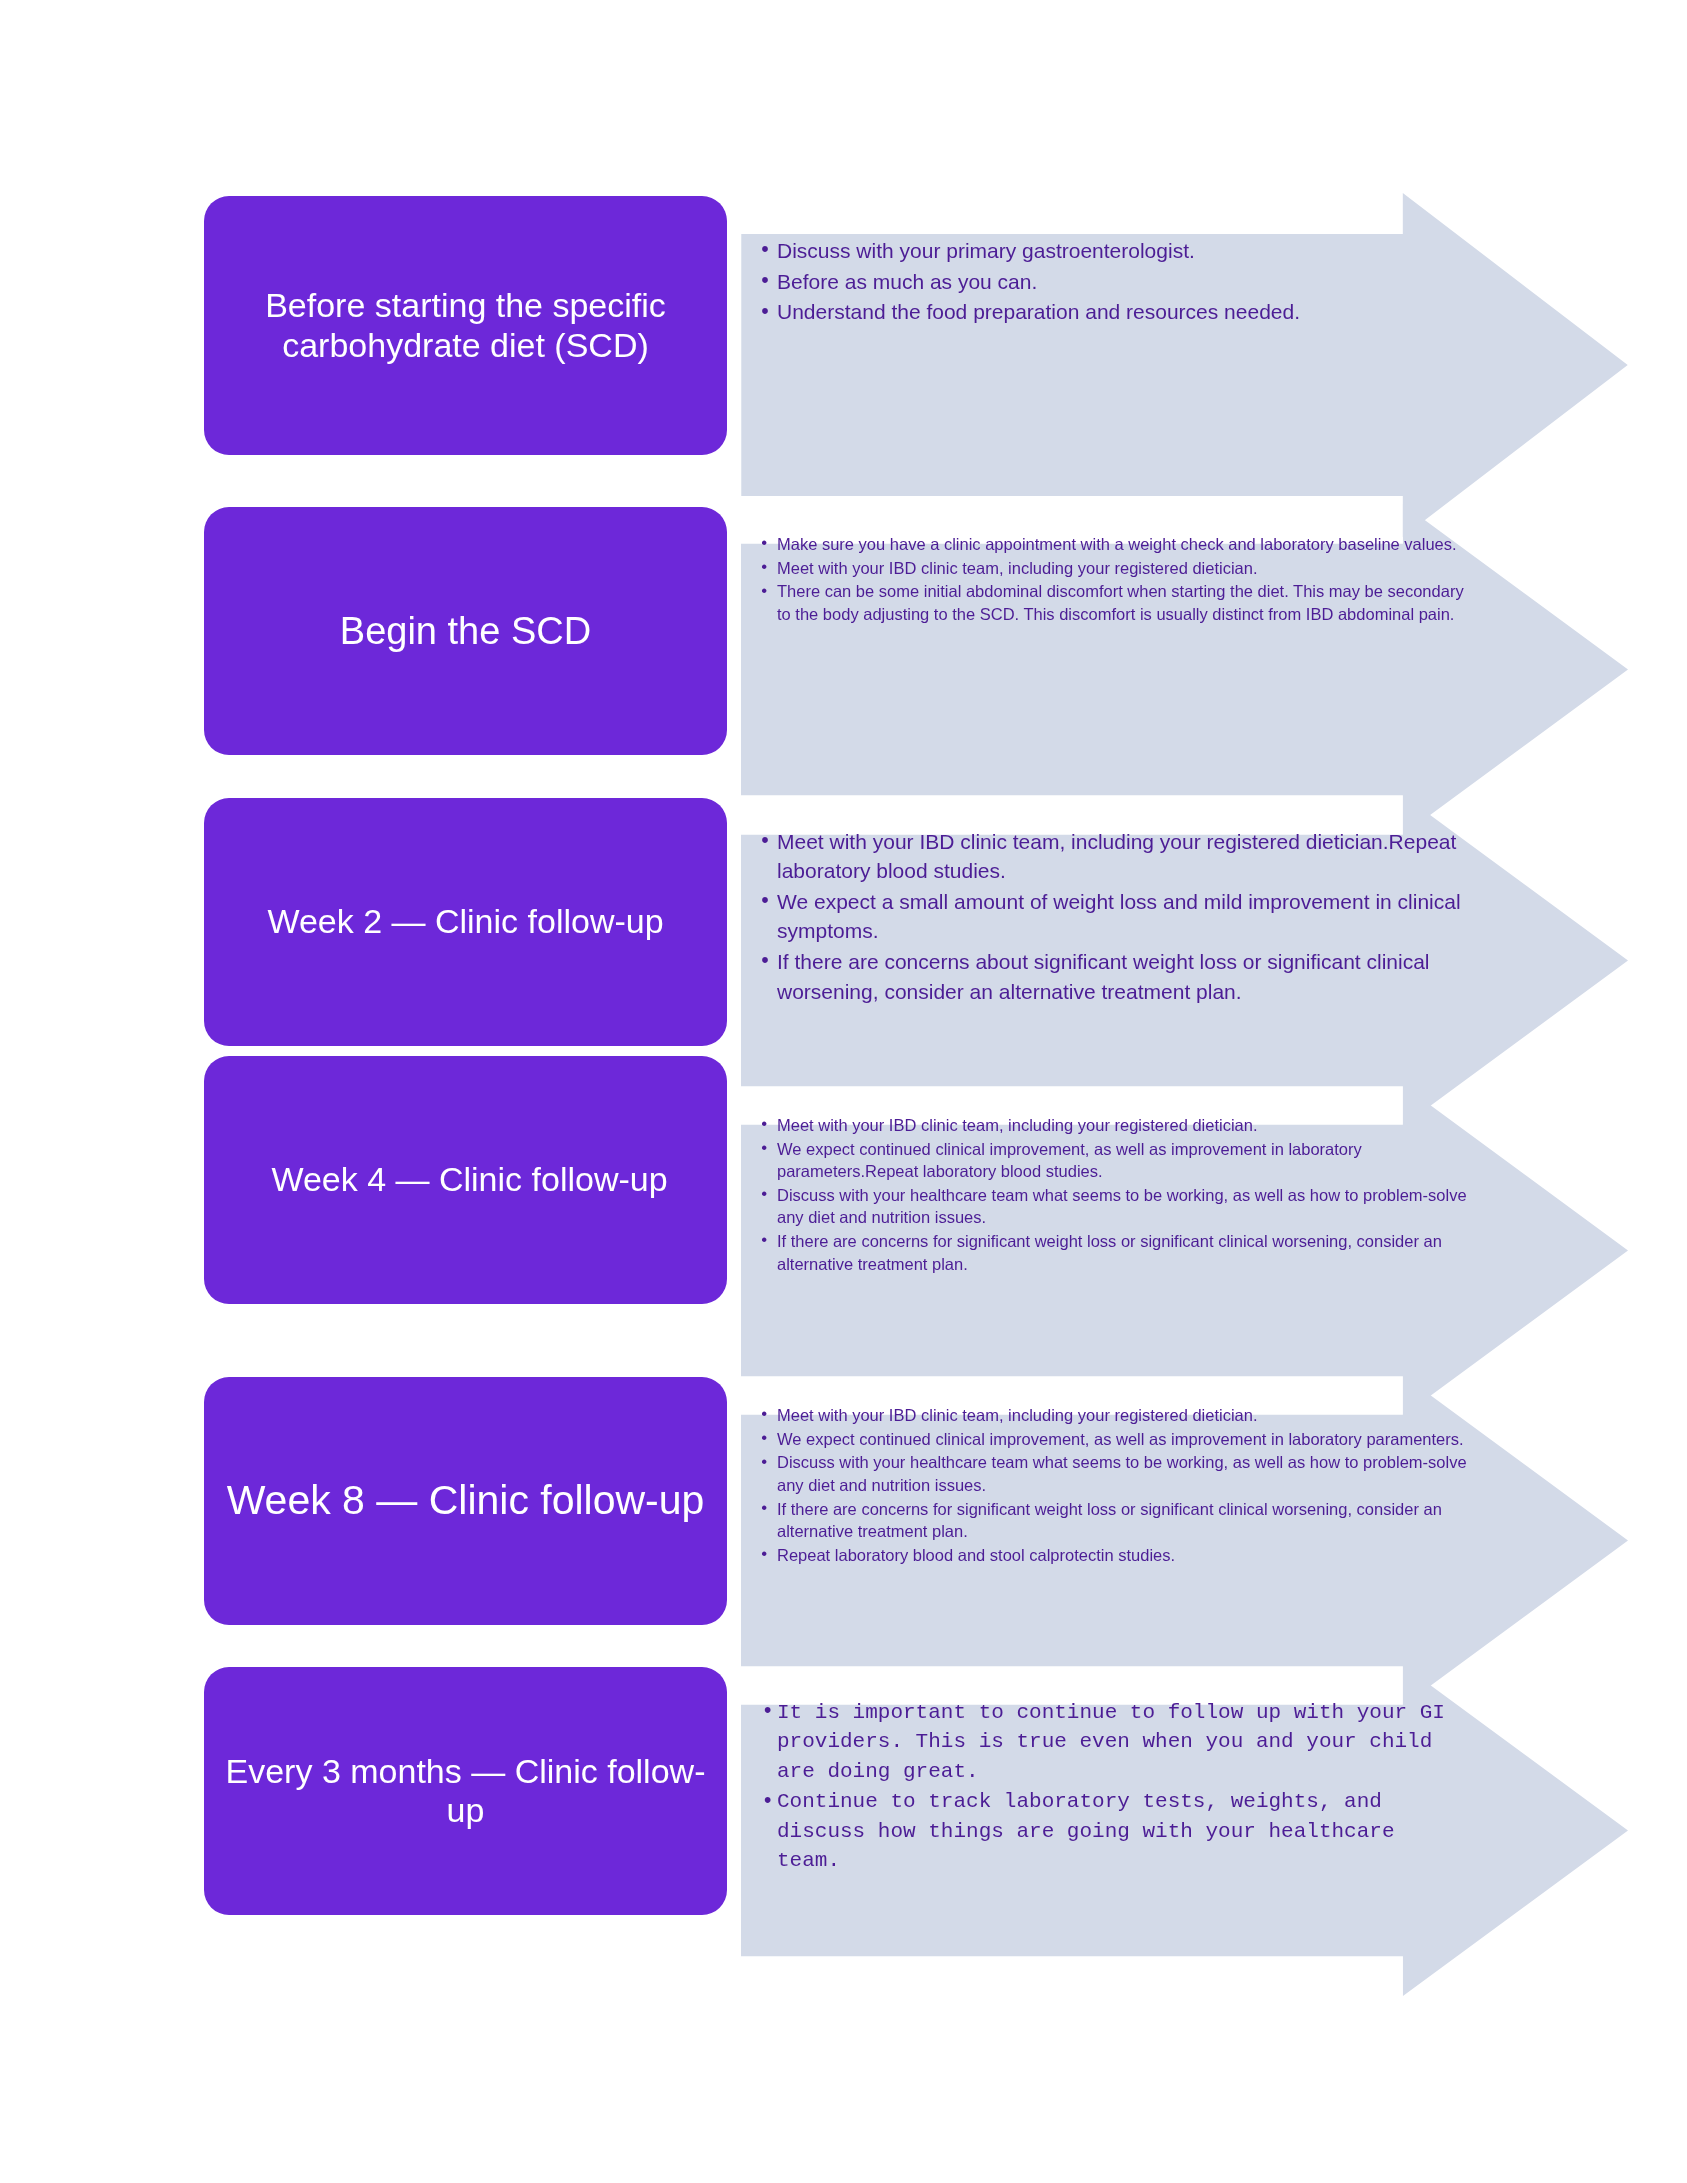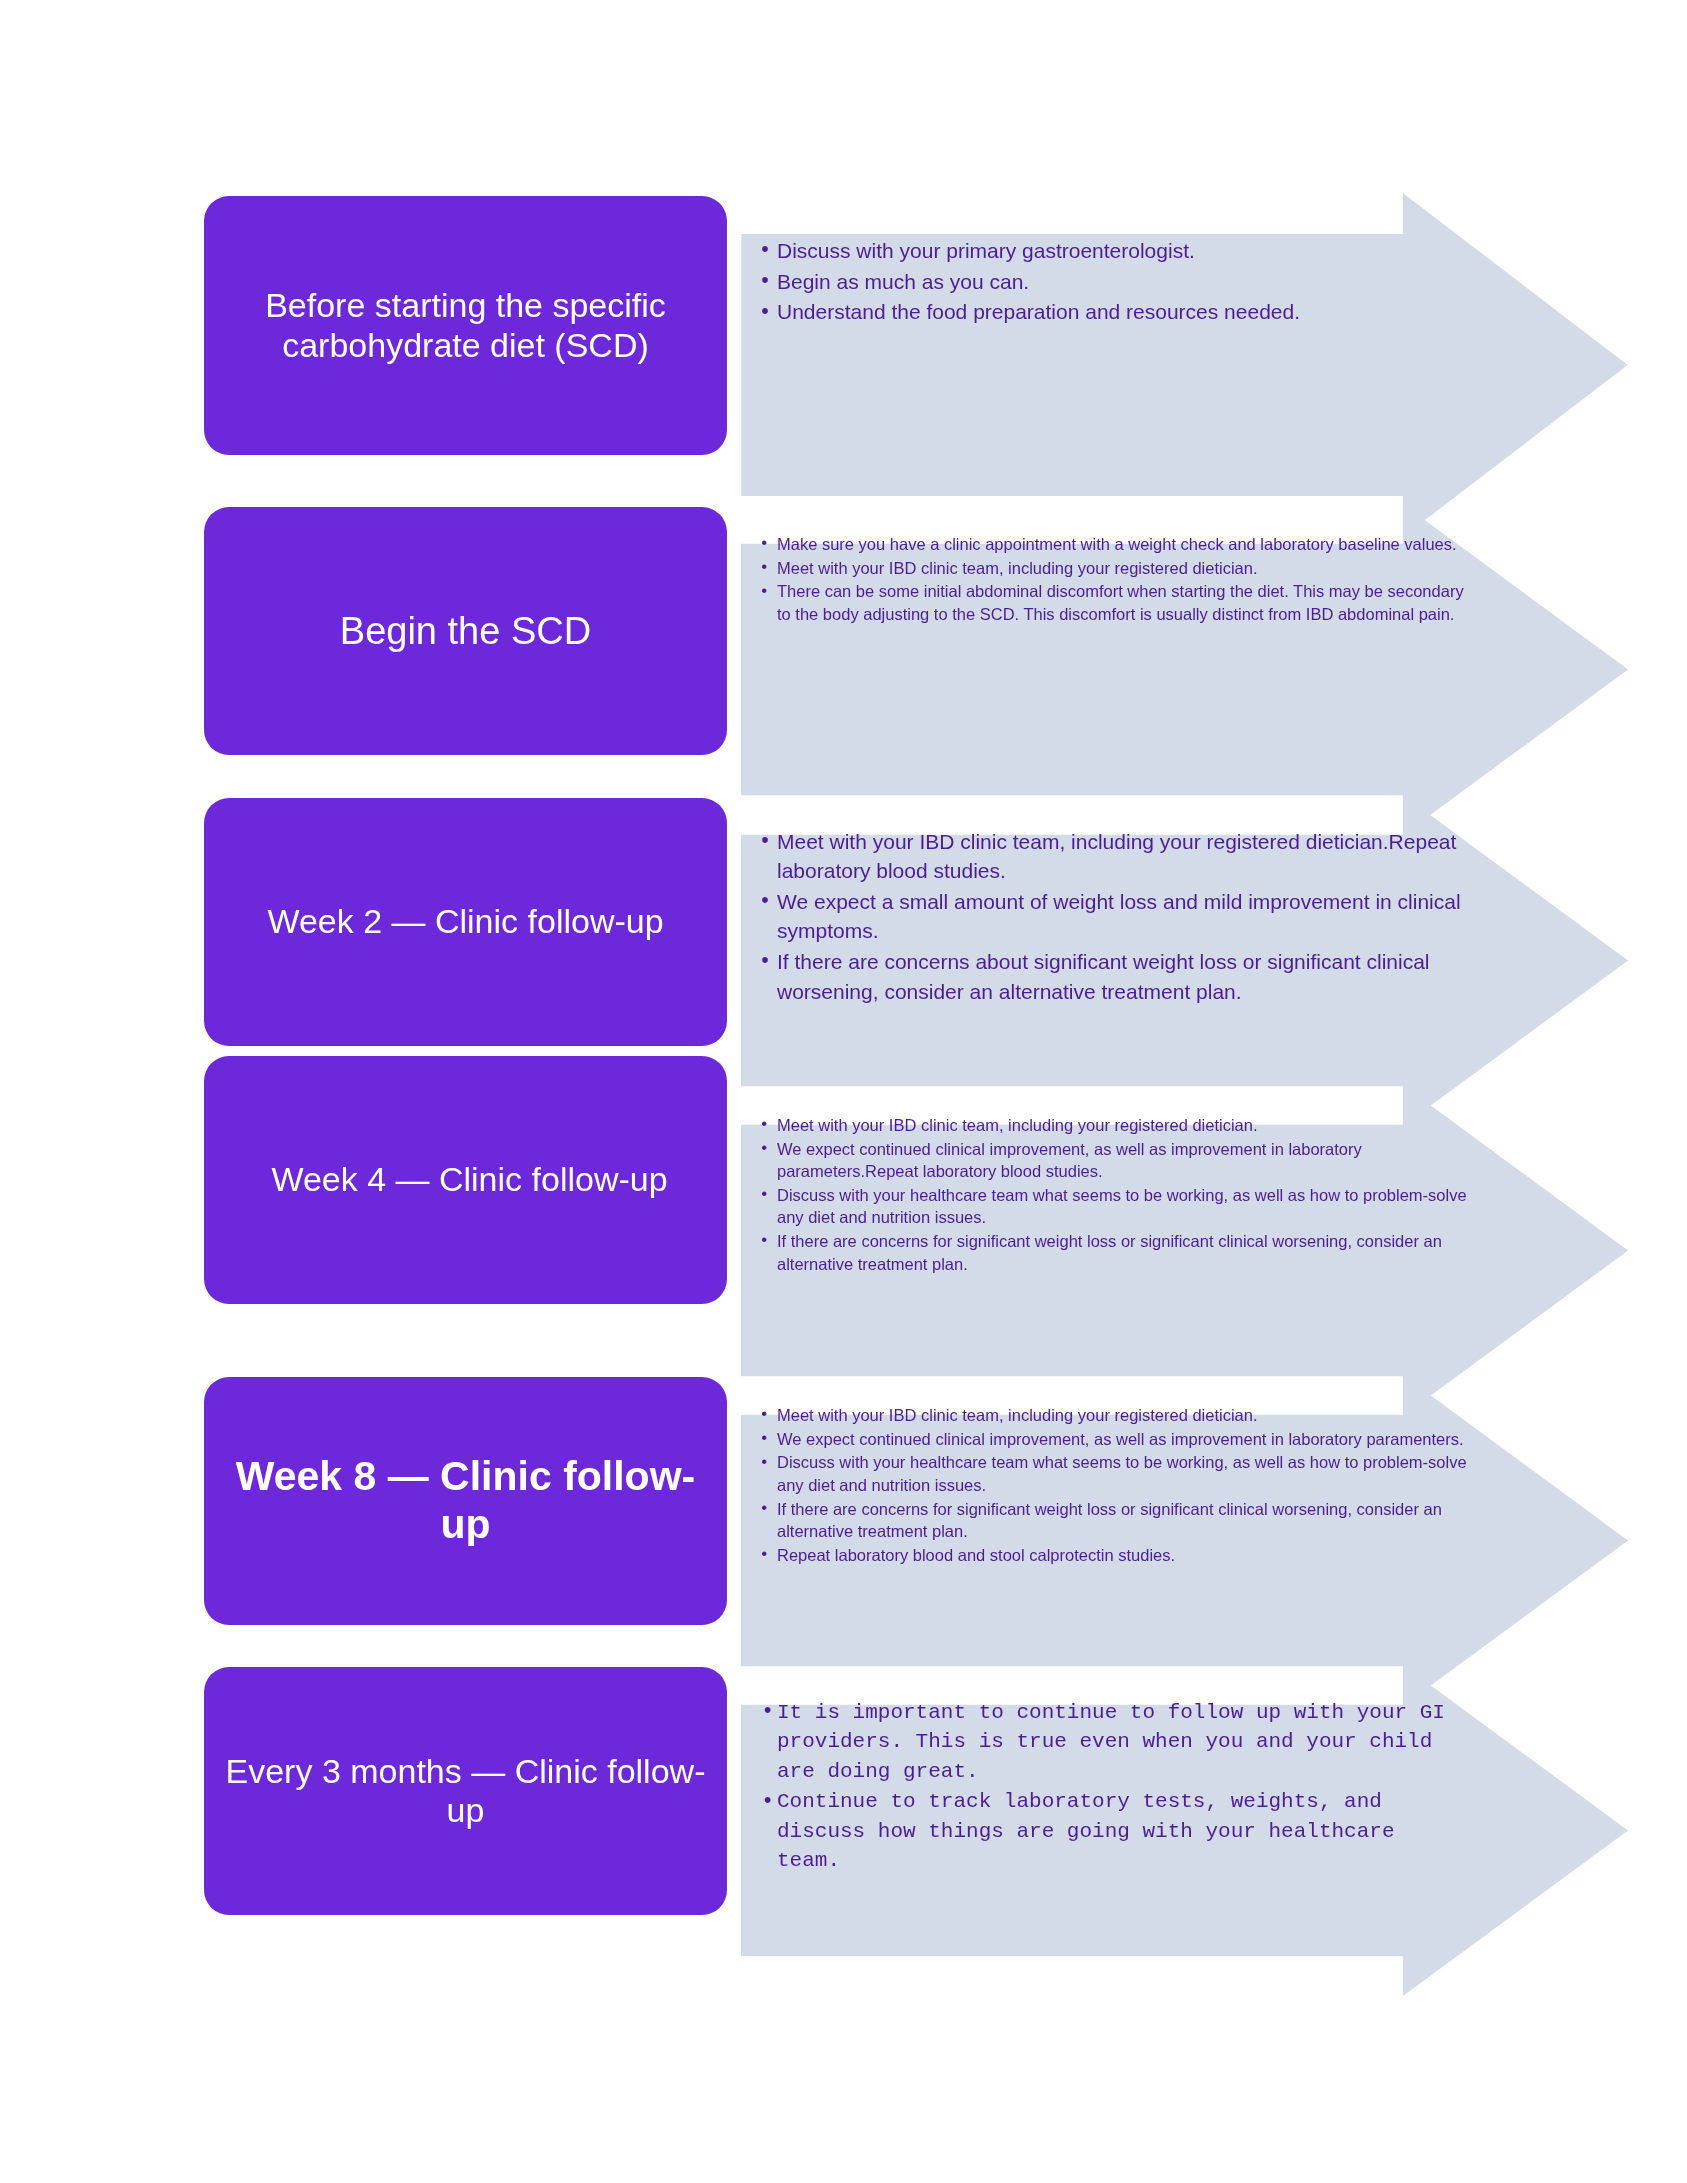--- a/index.html
+++ b/index.html
@@ -78,42 +78,42 @@
     left: 1.3px;
     top: -0.04em;
     font-size: 1.02em;
     line-height: inherit;
   }
 
   
   .t-big    { font-size: 21px; line-height: 1.40; }
   .t-small  { font-size: 16.5px; line-height: 1.36; }
 
-  .h-xl  { font-size: 41px; font-weight: bold; }
+  .h-xl  { font-size: 41px; }
   .h-lg  { font-size: 38px; }
   .h-md  { font-size: 34px; }
 </style>
 </head>
 <body>
 
 <div class="page">
 
   <div class="stage" style="top:0;">
     <svg class="arrow-svg" width="887" height="344" viewBox="0 0 1340 520" style="top:193px;">
       <path d="M0,62 L1000,62 L1000,0 L1340,260 L1000,520 L1000,458 L0,458 Z" fill="#D3DAE8"></path>
     </svg>
 
     <div class="chip h-md" style="top:196px; width:523px; height:259px;">
       <span>Before starting the specific carbohydrate diet (SCD)</span>
     </div>
 
     <div class="bullets t-big" style="left:760px; top:236px; width:701px;">
       <ul>
         <li>Discuss with your primary gastroenterologist.</li>
-        <li>Begin as much as you can.</li>
+        <li>Before as much as you can.</li>
         <li>Understand the food preparation and resources needed.</li>
       </ul>
     </div>
   </div>
 
   <div class="stage" style="top:0;">
     <svg class="arrow-svg" width="887" height="331" viewBox="0 0 1340 500" style="top:504px;">
       <path d="M0,60 L1000,60 L1000,0 L1340,250 L1000,500 L1000,440 L0,440 Z" fill="#D3DAE8"></path>
     </svg>
 

